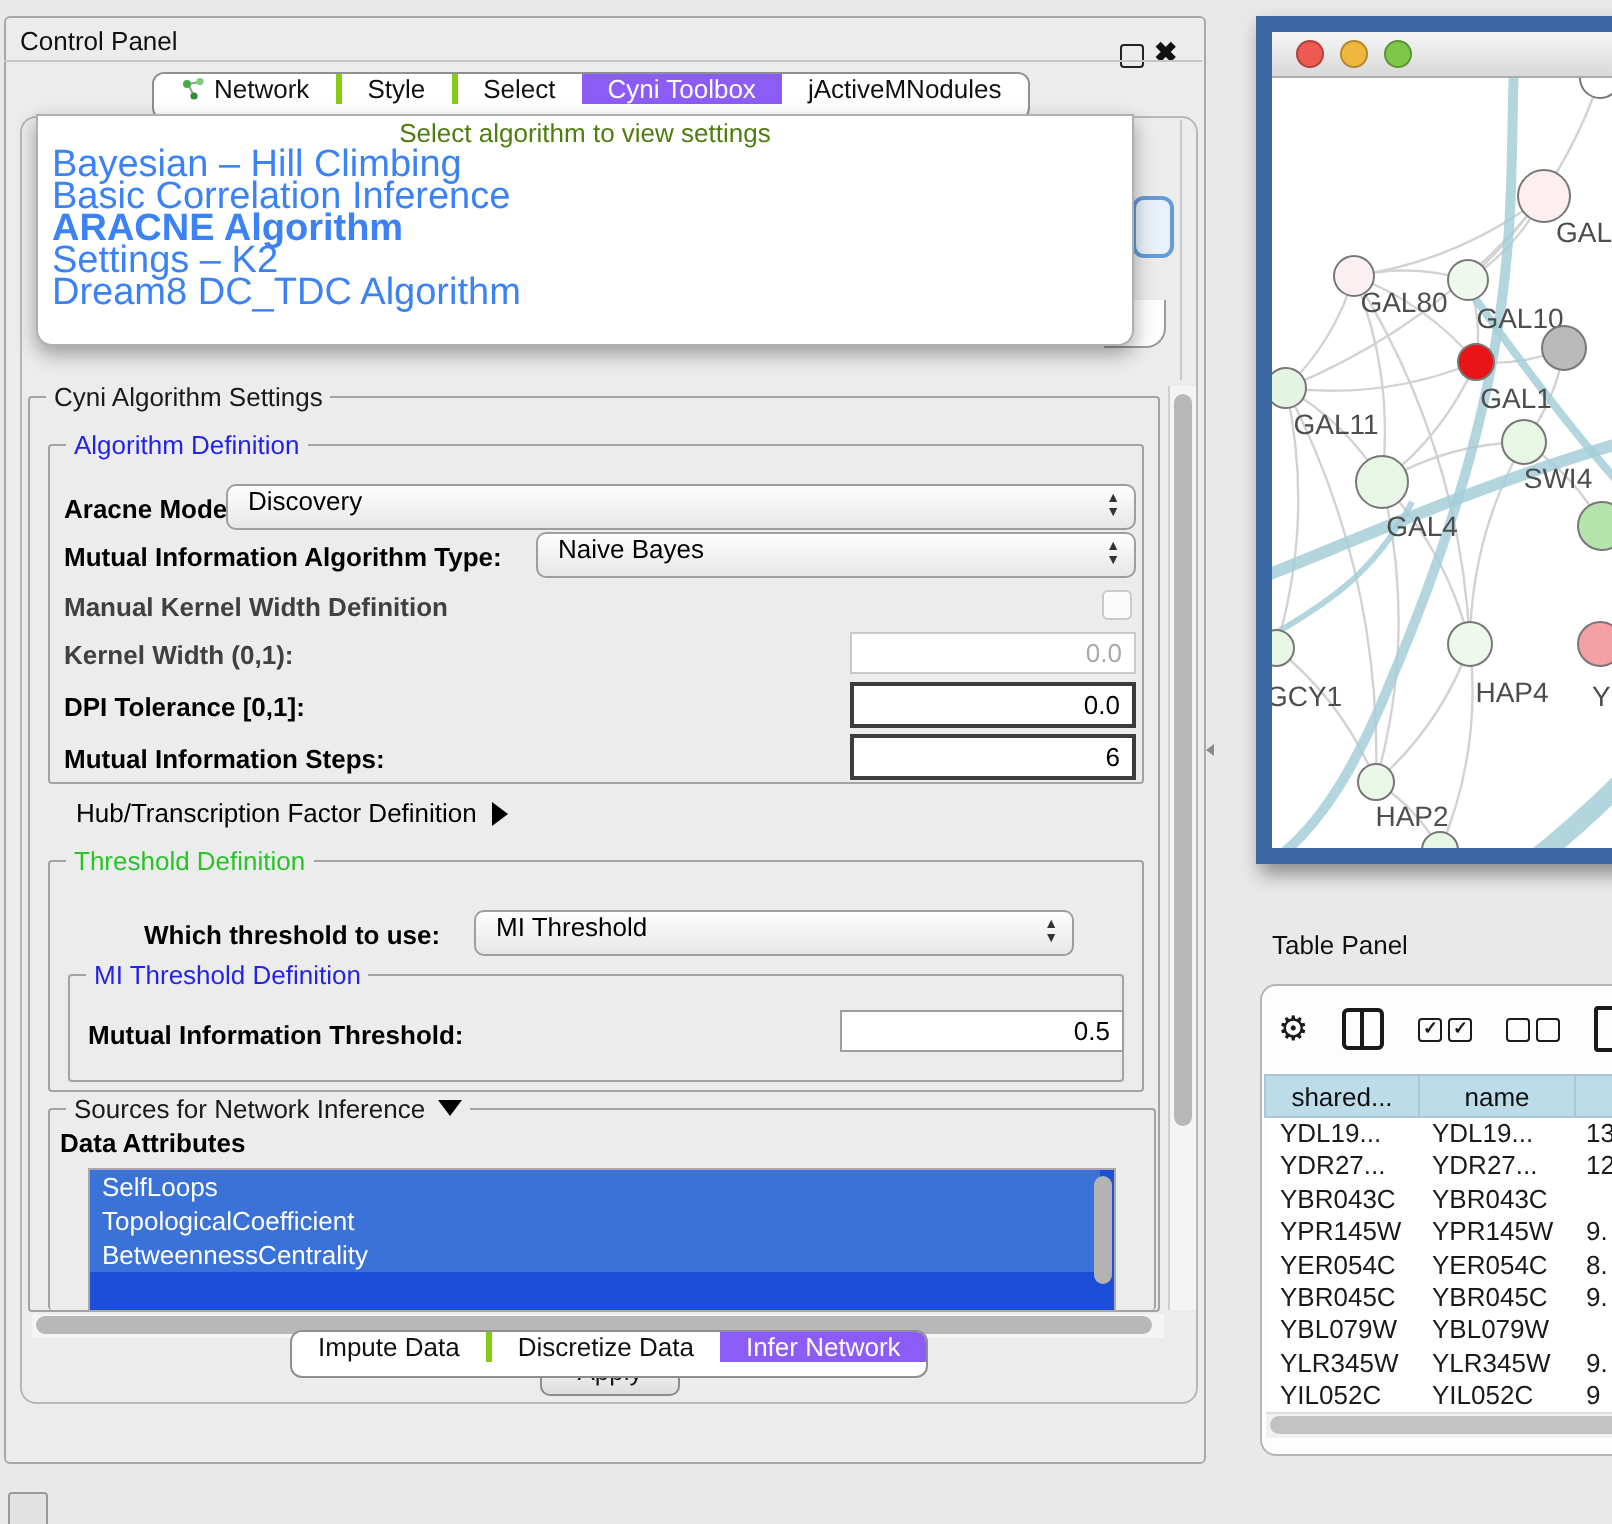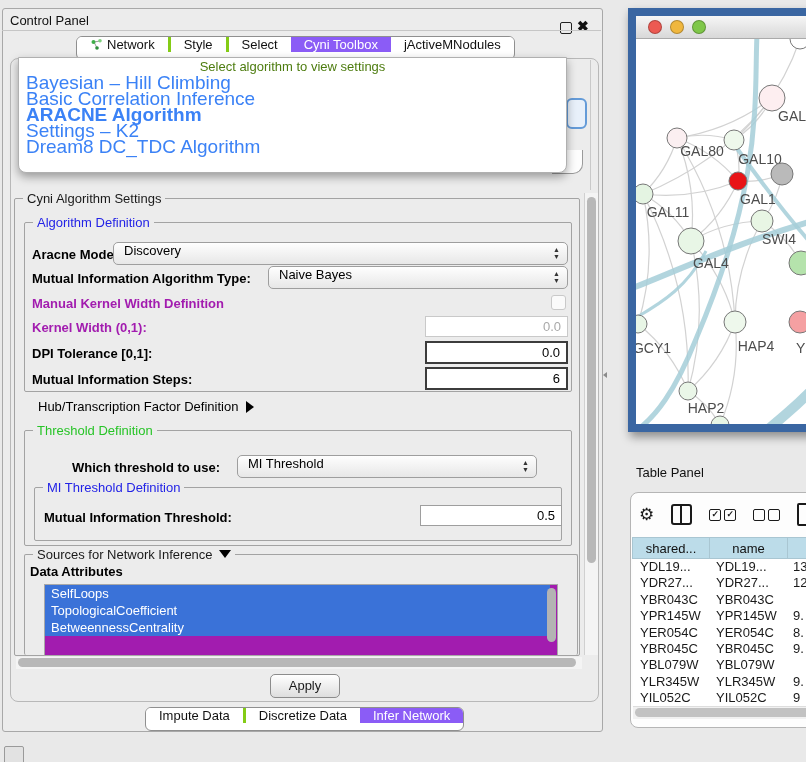--- a/index.html
+++ b/index.html
@@ -8,55 +8,55 @@
   .abs{position:absolute}
   
   .cp{left:2px;top:8px;width:599px;height:722px;background:#ececec;border:1px solid #a8a8a8;border-radius:3px}
   .cp-title{left:10px;top:13px;font-size:13px;color:#111}
   .cp-sep{left:2px;top:30px;width:599px;border-top:1px solid #c6c6c6}
   .icon-float{left:557px;top:13px;width:10px;height:10px;border:1.6px solid #222;border-radius:2px}
   .icon-close{left:574px;top:9px;font-size:14px;font-weight:bold;color:#111}
   
   .tabstrip{display:flex;align-items:flex-start;background:#fff;border:1px solid #8f8f8f;border-radius:6px;overflow:hidden;height:22px}
   .tabstrip-top{left:76px;top:36px}
-  .tabstrip-bottom{left:145px;top:707px}
+  .tabstrip-bottom{left:145px;top:665px}
   .tab{display:flex;align-items:center;gap:4px;padding:0 13px;font-size:13px;color:#111;background:#fff;white-space:nowrap}
   .tab+.tab{border-left:3px solid #84cc16}
   .tab.sel{background:#8b5cf6;color:#fff;border-left:none}
   .tab.sel+.tab{border-left:none}
   
   .popup{left:18px;top:57px;width:547px;height:114px;background:#fff;border:1px solid #b0b0b0;
          border-radius:0 0 8px 8px;box-shadow:0 4px 10px rgba(0,0,0,.35);z-index:40}
   .popup-head{height:16px;text-align:center;color:#4d7c0f;font-size:13px;padding-top:1px}
   .pitem{height:16px;line-height:16px;padding-left:7px;font-size:19px;color:#3b82f6}
   .pitem.hl{font-weight:bold}
   
   .frag-combo{left:566px;top:98px;width:17px;height:27px;border:2px solid #649bd8;border-radius:6px;background:#e8f0fa;z-index:5}
   .frag-corner{left:552px;top:150px;width:30px;height:23px;border:1px solid #9a9a9a;border-left:none;border-top:none;border-radius:0 0 10px 0;background:#fdfdfd;z-index:5}
   .frag-line{left:590px;top:60px;width:1px;height:130px;background:#c9c9c9;z-index:4}
   
   .content{left:10px;top:58px;width:587px;height:642px;border:1px solid #b8b8b8;border-radius:8px;background:#ececec}
   
   .group{border:1px solid #a3a3a3;border-radius:2px}
   .legend{position:absolute;top:-8px;left:8px;background:#ececec;padding:0 4px;font-size:13px;white-space:nowrap}
   .lbl{position:absolute;font-size:13px;font-weight:bold;color:#000;white-space:nowrap}
-  .lbl.dis{color:#a21caf}
+  .lbl.dis{color:#404040}
   .plain{font-weight:normal}
   .combo{position:absolute;height:21px;border:1px solid #9e9e9e;border-radius:5px;
          background:linear-gradient(#fefefe,#e7e7e7);display:flex;align-items:flex-start;padding:0 22px 0 10px;font-size:13px;color:#000}
   .stepper{position:absolute;right:7px;top:3px;font-size:7px;line-height:7px;color:#333;text-align:center}
   .field{position:absolute;height:19px;background:#fff;text-align:right;padding:0 6px;font-size:13px;line-height:19px;color:#000}
   .field.strong{border:2px solid #3c3c3c}
   .field.soft{border:1px solid #9e9e9e}
   .field.dis{border:1px solid #c9c9c9;color:#a9a9a9}
   .chk{position:absolute;width:13px;height:13px;border:1px solid #c9c9c9;border-radius:3px;background:#fafafa}
   .arrow-r{display:inline-block;width:0;height:0;border-left:8px solid #000;border-top:6px solid transparent;border-bottom:6px solid transparent;margin-left:8px;vertical-align:-2px}
   .arrow-d{display:inline-block;width:0;height:0;border-top:8px solid #000;border-left:6px solid transparent;border-right:6px solid transparent;margin-left:6px;vertical-align:1px}
   
-  .srclist{left:44px;top:584px;width:512px;height:70px;background:#a21caf;border:1px solid #a8a8a8;overflow:hidden}
+  .srclist{left:44px;top:584px;width:512px;height:70px;background:#1d4ed8;border:1px solid #a8a8a8;overflow:hidden}
   .srcitem{height:17px;line-height:17px;padding-left:6px;color:#fff;font-size:13px;width:calc(100% - 13px)}
   .srcscroll{position:absolute;right:1px;top:3px;width:9px;height:54px;background:#b3b3b3;border-radius:5px}
   
   .vtrack{left:584px;top:193px;width:13px;height:462px;background:#f4f4f4;border-left:1px solid #d0d0d0}
   .vthumb{position:absolute;left:2px;top:4px;width:9px;height:366px;background:#b8b8b8;border-radius:5px}
   .htrack{left:16px;top:657px;width:566px;height:12px;background:#f4f4f4}
   .hthumb{position:absolute;left:2px;top:1px;width:558px;height:9px;background:#b8b8b8;border-radius:5px}
   .btn{left:270px;top:674px;width:68px;height:22px;border:1px solid #8c8c8c;border-radius:5px;
        background:linear-gradient(#ffffff,#dedede);text-align:center;line-height:22px;font-size:13px}
   

